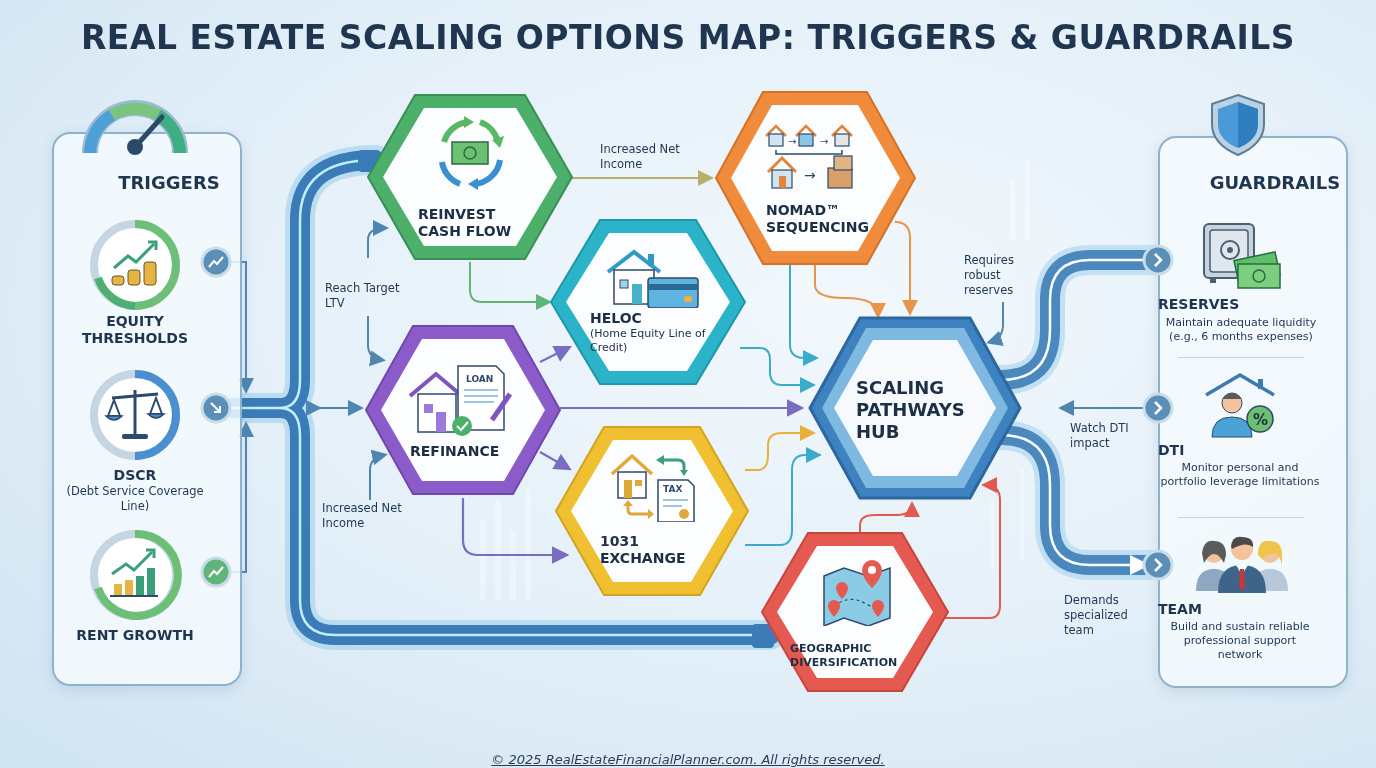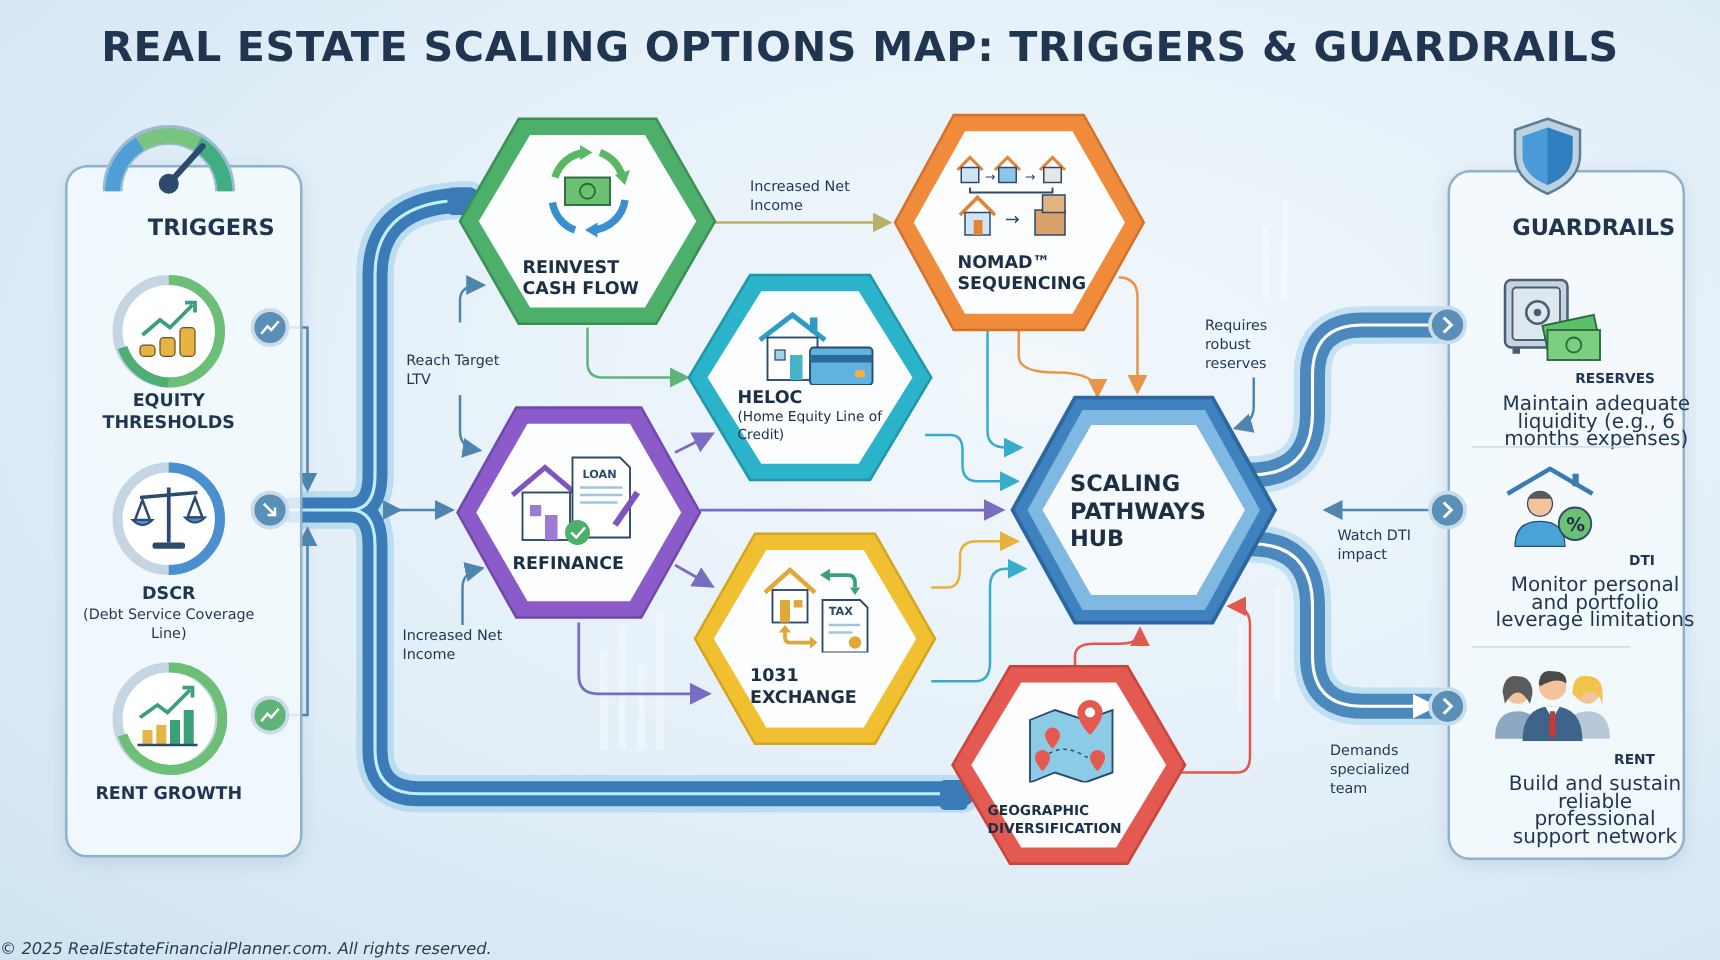--- a/index.html
+++ b/index.html
@@ -24,40 +24,40 @@
   .panel-title {
     position:absolute; width:100%; text-align:center; font-weight:bold;
     font-size:18px; color:#1f3550;
   }
   .trig-label {
     position:absolute; width:166px; text-align:center; font-weight:bold;
     font-size:14px; color:#1f3550; line-height:17px;
   }
   .trig-sub { font-weight:normal; font-size:11.5px; line-height:15px; display:block; }
   .guard-label {
-    position:absolute; width:166px; text-align:right; font-weight:bold;
-    font-size:11px; color:#1f3550;
+    position:absolute; width:166px; text-align:left; font-weight:bold;
+    font-size:14px; color:#1f3550;
   }
   .guard-desc {
-    position:absolute; width:166px; text-align:center; font-size:16px;
-    color:#1f3550; line-height:14px;padding-left:36px;
+    position:absolute; width:166px; text-align:center; font-size:11px;
+    color:#1f3550; line-height:14px;
   }
   .guard-divider { position:absolute; height:1px; background:#c3d3df; }
   .hex-label {
     position:absolute; text-align:left; font-weight:bold; color:#1c2f44;
     line-height:17px;
   }
   .hex-sub { display:block; font-weight:normal; font-size:11px; line-height:14px; }
   .edge-label {
     position:absolute; text-align:left; font-size:11.5px; color:#1f3550;
     line-height:15px;
   }
   .footer {
-    position:absolute; left:0; width:1376px; top:752px; text-align:left;
-    font-style:italic; font-size:13px; color:#2a3c50;
+    position:absolute; left:0; width:1376px; top:752px; text-align:center;
+    font-style:italic; font-size:13px; color:#2a3c50;text-decoration:underline;
   }
   svg text { font-family:"DejaVu Sans", sans-serif; }
 </style>
 </head>
 <body>
 
 <div id="stage">
 
   <svg width="1376" height="768" style="position:absolute;left:0;top:0">
     <defs>
@@ -409,21 +409,21 @@
     <path d="M4,56 Q4,34 22,34 Q40,34 40,56 Z" fill="#8fa8c2"></path>
     <circle cx="78" cy="18" r="10" fill="#f2c39c"></circle>
       <path d="M66,20 Q66,4 78,6 Q90,6 90,20 L90,30 Q86,10 70,24 Z" fill="#f0c34a"></path>
     <path d="M60,56 Q60,34 78,34 Q96,34 96,56 Z" fill="#b7c8d8"></path>
     <circle cx="50" cy="14" r="11" fill="#f2c39c"></circle>
       <path d="M39,12 Q40,0 50,2 Q62,2 61,12 Q54,6 40,14 Z" fill="#4a4a4a"></path>
     <path d="M26,58 Q26,30 50,30 Q74,30 74,58 Z" fill="#3f6489"></path>
     <path d="M44,30 L50,40 L56,30 Z" fill="#ffffff"></path>
     <path d="M48,34 L52,34 L53,52 L50,56 L47,52 Z" fill="#c23a3a"></path>
   </svg>
-  <div class="guard-label" style="left:1158px;top:601px;">RENT</div>
+  <div class="guard-label" style="left:1158px;top:601px;">TEAM</div>
   <div class="guard-desc" style="left:1160px;top:620px;width:160px;">Build and sustain reliable professional support network</div>
 
   <svg style="position:absolute;left:1141px;top:243px" width="34" height="34">
     <circle cx="17" cy="17" r="14" fill="#5a8fb8" stroke="#c8dcea" stroke-width="3"></circle>
     <path d="M14,11 L20,17 L14,23" fill="none" stroke="#fff" stroke-width="2.5"></path>
   </svg>
   <svg style="position:absolute;left:1141px;top:391px" width="34" height="34">
     <circle cx="17" cy="17" r="14" fill="#5a8fb8" stroke="#c8dcea" stroke-width="3"></circle>
     <path d="M14,11 L20,17 L14,23" fill="none" stroke="#fff" stroke-width="2.5"></path>
   </svg>

